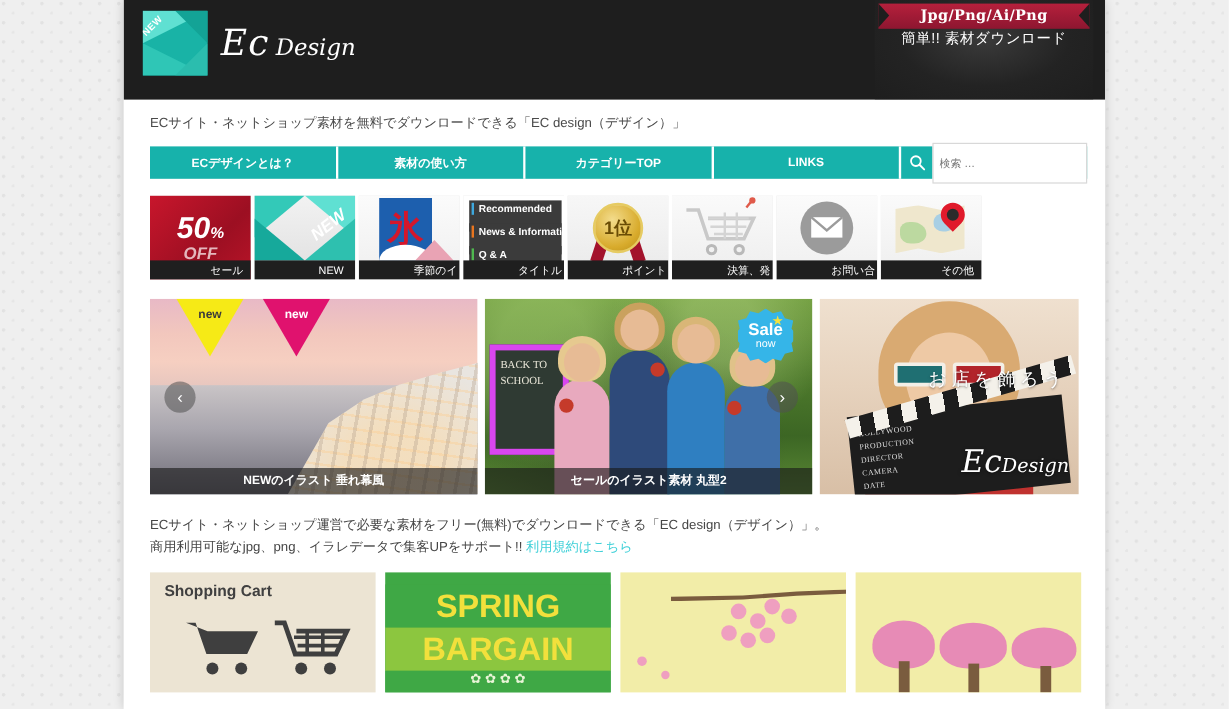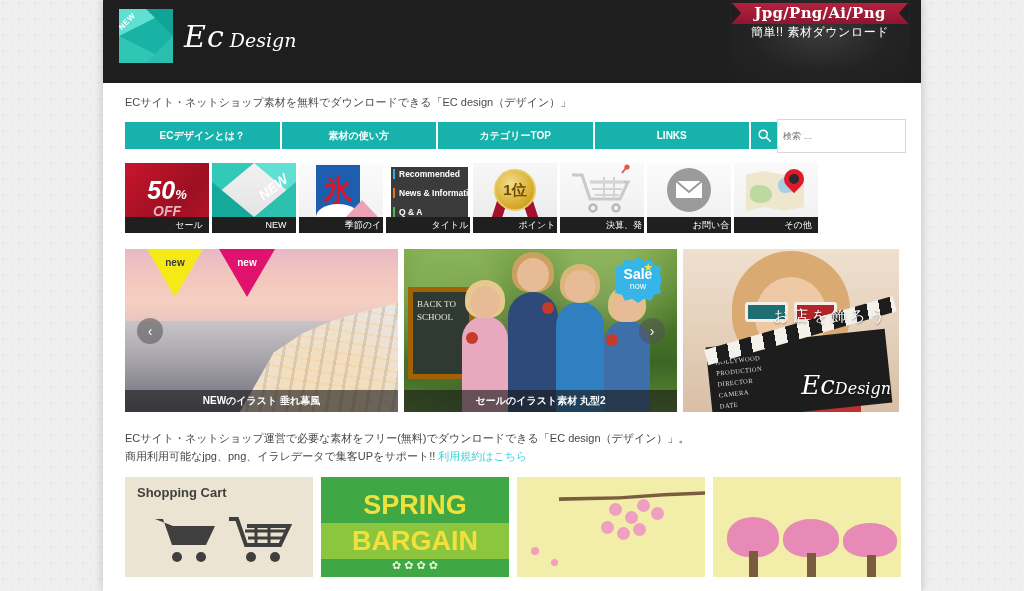--- a/index.html
+++ b/index.html
@@ -83,21 +83,21 @@
     text-align: center;
     background: radial-gradient(ellipse at 50% 40%, #3a3a3a 0%, #232323 55%, #1e1e1e 100%);
   }
   .promo-ribbon {
     position: relative;
     margin: 3px auto 0;
     width: 176px; height: 21px;
     background: linear-gradient(#b5203c, #8e1630);
     color: #fff;
     font-family: "DejaVu Serif", serif;
-    font-size: 15px; font-weight: bold;
+    font-size: 12px; font-weight: bold;
     line-height: 21px;
     letter-spacing: .3px;
   }
   .promo-ribbon::before, .promo-ribbon::after {
     content: ""; position: absolute; top: 0;
     border-top: 10.5px solid transparent;
     border-bottom: 10.5px solid transparent;
   }
   .promo-ribbon::before { left: 0; border-left: 9px solid #1e1e1e; }
   .promo-ribbon::after  { right: 0; border-right: 9px solid #1e1e1e; }
@@ -362,21 +362,21 @@
   }
   .bg2::before {
     content: ""; position: absolute; inset: 0;
     background:
       radial-gradient(circle at 18% 22%, rgba(160,200,110,.55) 0 14%, transparent 40%),
       radial-gradient(circle at 72% 14%, rgba(190,220,140,.40) 0 12%, transparent 38%),
       radial-gradient(circle at 46% 78%, rgba(60,90,40,.5) 0 30%, transparent 65%);
   }
   .board2 {
     position: absolute; left: 4px; top: 38px; width: 66px; height: 92px;
-    background: #2f3a33; border: 5px solid #a16207;
+    background: #2f3a33; border: 5px solid #d946ef;
     color: #e9e6d8; font-size: 9px; line-height: 13px;
     padding: 6px 4px; font-family: "Liberation Serif", serif;
   }
   .kid {
     position: absolute; bottom: 0;
     border-radius: 26px 26px 0 0;
   }
   .kid .head {
     position: absolute; left: 50%; transform: translateX(-50%);
     border-radius: 50%;

